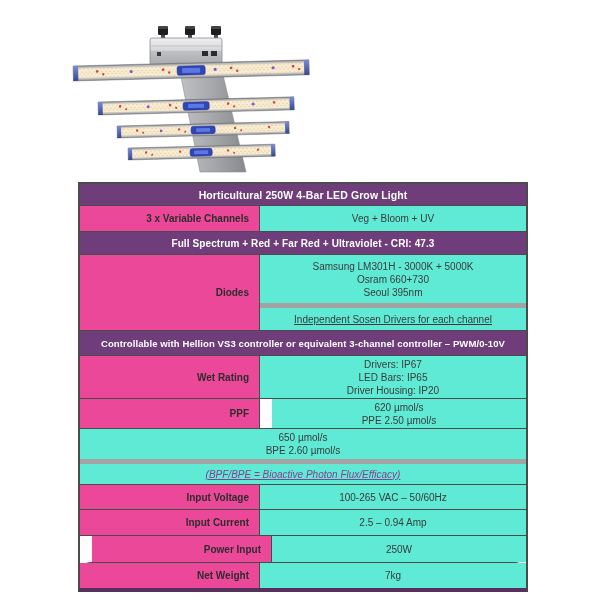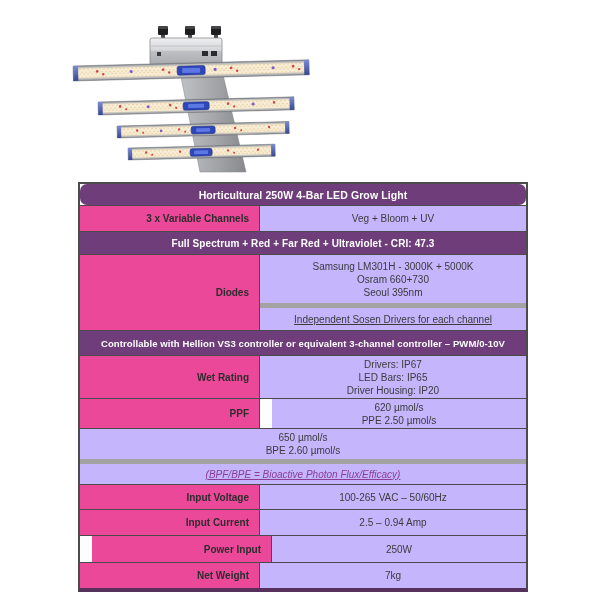--- a/index.html
+++ b/index.html
@@ -15,38 +15,38 @@
     border:2px solid #4b4b4d;border-bottom:4px solid #57305e;background:#fdfdfd;
     font-size:10px;color:#3b3b3d;
   }
   .t-row{display:flex;border-top:1px solid #4b4b4d;box-sizing:border-box;}
   .t-row:first-child{border-top:none;}
   .banner{
     background:#6e3d7a;color:#ffffff;font-weight:bold;width:100%;
     display:flex;align-items:center;justify-content:center;text-align:center;
     letter-spacing:0.1px;
   }
-  .banner.b-title{height:21px;font-size:10.5px;border-radius:7px;}
+  .banner.b-title{height:21px;font-size:10.5px;}
   .banner.b-spectrum{height:22px;font-size:10px;}
   .banner.b-controller{height:24px;font-size:9.5px;}
   .lbl{
     width:180px;box-sizing:border-box;background:#ec4899;color:#2d2d2f;font-weight:bold;
     display:flex;align-items:center;justify-content:flex-end;text-align:right;
     padding-right:10px;border-right:1px solid #4b4b4d;
   }
   .vcol{flex:1;display:flex;flex-direction:column;min-width:0;}
   .val{
-    background:#c4b5fd;display:flex;flex-direction:column;align-items:center;
+    background:#5eead4;display:flex;flex-direction:column;align-items:center;
     justify-content:center;text-align:center;line-height:13px;
   }
   .val.sub{border-top:5px solid #a3a3a3;text-decoration:underline;}
   .note{font-style:italic;color:#8a3f92;}
   .h-chan{height:26px;} .h-diodes{height:48px;} .h-sosen{height:22px;}
   .h-wet{height:43px;} .h-ppf{height:30px;gap:12px;} .h-bpf{height:30px;} .h-note{height:20px;}
-  .h-iv{height:25px;} .h-ic{height:26px;} .h-pi{height:27px;padding-left:12px;} .h-nw{height:26px;}
+  .h-iv{height:25px;} .h-ic{height:26px;} .h-pi{height:27px;padding-left:12px;} .h-nw{height:26px;border-radius:11px;}
 </style>
 </head>
 <body>
 
 <div class="product-wrap">
   <svg width="260" height="152" viewBox="0 0 260 152">
     <defs>
       <linearGradient id="boxGrad" x1="0" y1="0" x2="0" y2="1">
         <stop offset="0" stop-color="#f0f0f2"></stop>
           <stop offset="0.45" stop-color="#d6d7d9"></stop>

